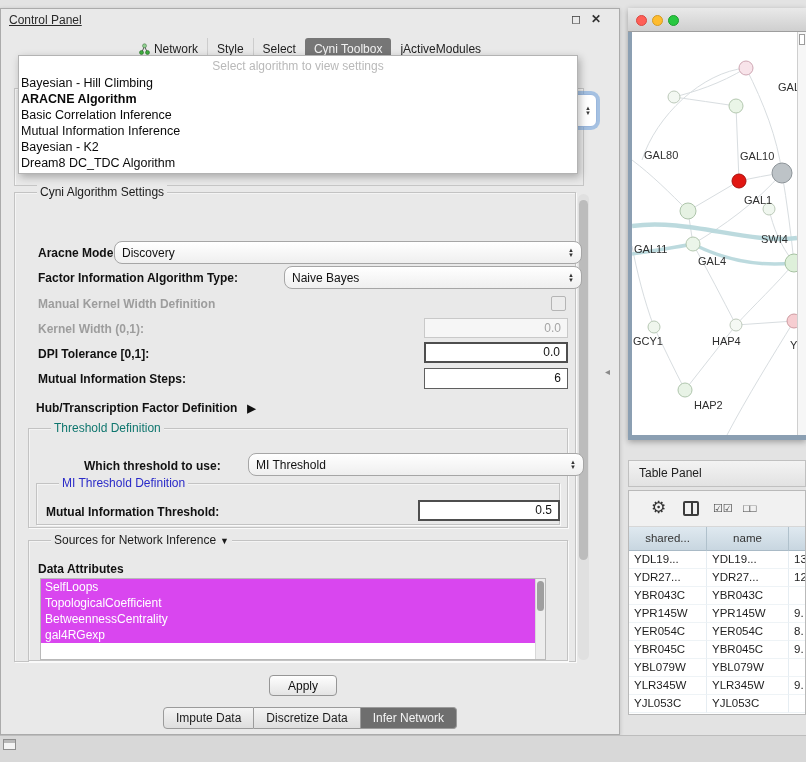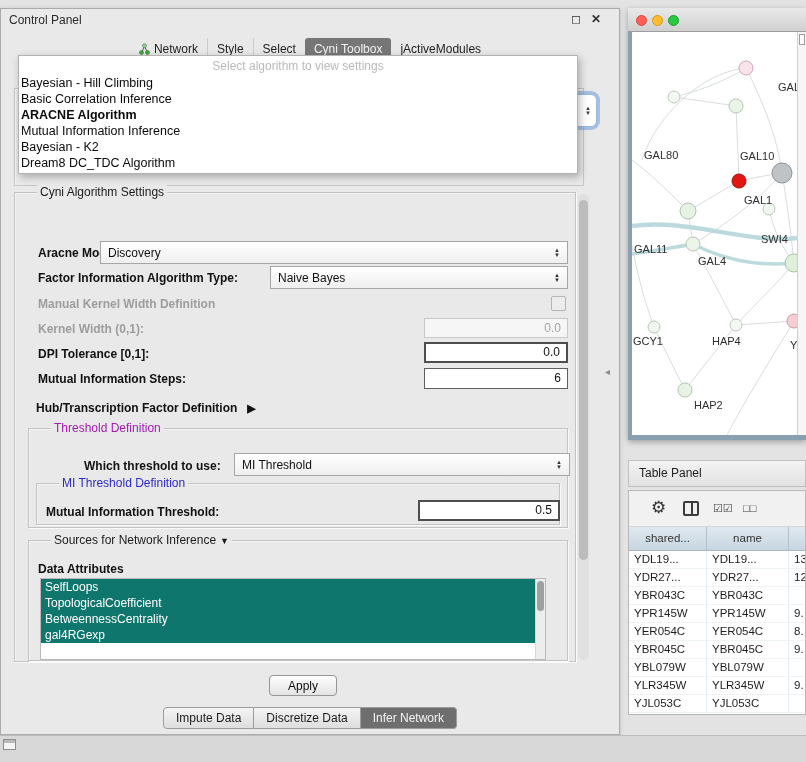--- a/index.html
+++ b/index.html
@@ -1,21 +1,21 @@
 <!DOCTYPE html>
 <html><head>
 <meta charset="utf-8">
 <style>
   *{margin:0;padding:0;box-sizing:border-box;}
   body{font-family:"Liberation Sans",sans-serif;background:#e3e3e3;}
   #screen{position:relative;width:806px;height:762px;background:#e3e3e3;overflow:hidden;font-size:12px;color:#1b1b1b;}
 
   
   .control-panel{position:absolute;left:0;top:8px;width:620px;height:727px;background:#e9e9e9;border:1px solid #ababab;box-shadow:0 1px 4px rgba(0,0,0,.18);}
-  .cp-title{position:absolute;left:8px;top:4px;font-size:12px;color:#2a2a2a;}
+  .cp-title{position:absolute;left:8px;top:4px;font-size:12px;color:#2a2a2a;text-decoration:underline;}
   .winbtn{position:absolute;top:3px;font-size:12px;color:#333;}
   .winbtn.restore{left:570px;}
   .winbtn.close{left:590px;font-weight:bold;}
   .tabstrip{position:absolute;left:0;top:29px;width:100%;display:flex;justify-content:center;align-items:center;}
   .tab{display:flex;align-items:center;gap:4px;padding:3px 9px;font-size:12px;color:#222;border-left:1px solid #cdcdcd;height:21px;}
   .tab:first-child{border-left:none;}
   .tab.sel{background:#767676;color:#f2f2f2;border-radius:3px;border-left:none;}
   .tab.sel + .tab{border-left:none;}
 
   .bg-fieldset{position:absolute;left:13px;top:79px;width:570px;height:98px;border:1px solid #c6c6c6;box-shadow:inset 1px 1px 0 #f6f6f6;}
@@ -23,41 +23,41 @@
   .updown{display:inline-flex;flex-direction:column;align-items:center;font-size:6px;line-height:5px;color:#3a3a3a;}
 
   .popup{position:absolute;left:17px;top:46px;width:560px;height:119px;background:#fff;border:1px solid #b3b3b3;box-shadow:2px 3px 8px rgba(0,0,0,.28);z-index:6;padding-top:2px;}
   .popup-placeholder{height:17px;line-height:16px;text-align:center;color:#b9b9b9;font-size:12px;}
   .popt{height:16px;line-height:16px;padding-left:2px;font-size:12.5px;color:#0a0a0a;white-space:nowrap;}
   .popt.selopt{font-weight:bold;}
 
   .groupbox{position:absolute;border:1px solid #c3c3c3;box-shadow:inset 1px 1px 0 #f4f4f4,1px 1px 0 #fafafa;}
   .legend{position:absolute;top:-8px;left:22px;background:#e9e9e9;padding:0 3px;font-size:12px;white-space:nowrap;color:#1b1b1b;}
   .legend.blue{color:#2a2ac8;}
-  .legend.green{color:#a21caf;}
+  .legend.green{color:#0f766e;}
   .gb-main{left:13px;top:183px;width:562px;height:470px;}
   .gb-algo{left:27px;top:209px;width:540px;height:176px;}
   .gb-threshold{left:27px;top:419px;width:540px;height:100px;}
   .gb-mithresh{left:35px;top:474px;width:524px;height:42px;}
   .gb-sources{left:27px;top:531px;width:540px;height:121px;}
   .src-arrow{font-size:9px;margin-left:4px;}
 
   .flabel{position:absolute;font-weight:bold;font-size:12px;color:#111;white-space:nowrap;}
   .flabel.dis{color:#9d9d9d;}
-  .combo{position:absolute;height:23px;background:linear-gradient(#ffffff,#efefef);border:1px solid #a6a6a6;border-radius:0;display:flex;align-items:center;padding:0 7px;font-size:12px;color:#111;}
+  .combo{position:absolute;height:23px;background:linear-gradient(#ffffff,#efefef);border:1px solid #a6a6a6;border-radius:8px;display:flex;align-items:center;padding:0 7px;font-size:12px;color:#111;margin-left:14px;}
   .combo .updown{margin-left:auto;color:#333;}
   .tfield{position:absolute;height:21px;background:#fff;border:2px solid #4e4e4e;font-size:12px;text-align:right;padding:0 6px;line-height:17px;color:#111;}
   .tfield.mid{border-width:1px;border-color:#5f5f5f;line-height:19px;}
   .tfield.light{border:1px solid #c9c9c9;background:#f6f6f6;color:#a5a5a5;line-height:19px;height:20px;}
   .checkbox{position:absolute;width:15px;height:15px;background:#ececec;border:1px solid #b5b5b5;border-radius:2px;}
   .hub-arrow{margin-left:10px;font-size:11px;color:#111;}
 
   .attr-list{position:absolute;left:39px;top:569px;width:506px;height:82px;background:#fff;border:1px solid #b9b9b9;overflow:hidden;}
   .attr{height:16px;line-height:16px;padding-left:4px;font-size:12px;color:#222;white-space:nowrap;}
-  .attr.asel{background:#0f766e;color:#fff;}
+  .attr.asel{background:#d946ef;color:#fff;}
   .attr-scroll{position:absolute;right:0;top:0;bottom:0;width:10px;background:#ededed;border-left:1px solid #d8d8d8;}
   .attr-scroll .thumb{position:absolute;left:1px;top:2px;width:7px;height:30px;background:#9f9f9f;border-radius:4px;}
 
   .settings-scroll{position:absolute;left:577px;top:185px;width:11px;height:466px;background:#e0e0e0;border-radius:6px;}
   .settings-scroll .thumb{position:absolute;left:1px;top:6px;width:9px;height:360px;background:#bcbcbc;border-radius:5px;}
 
   .apply{position:absolute;left:268px;top:666px;width:68px;height:21px;border:1px solid #969696;border-radius:4px;background:linear-gradient(#fefefe,#e4e4e4);font-size:12px;font-family:inherit;color:#111;}
   .bottom-tabstrip{position:absolute;left:0;top:698px;width:100%;display:flex;justify-content:center;}
   .btab{padding:3px 12px;font-size:12px;border:1px solid #9b9b9b;border-left:none;background:linear-gradient(#f4f4f4,#dedede);color:#1c1c1c;height:22px;}
   .btab:first-child{border-left:1px solid #9b9b9b;border-radius:4px 0 0 4px;}
@@ -138,22 +138,22 @@
       <span class="updown">
           <span>▲</span>
           <span>▼</span>
         </span>
     </div>
 
     <div class="popup">
       <div class="popup-placeholder">Select algorithm to view settings</div>
       <div>
           <div class="popt">Bayesian - Hill Climbing</div>
+          <div class="popt selopt">ARACNE Algorithm</div>
           <div class="popt">Basic Correlation Inference</div>
-          <div class="popt selopt">ARACNE Algorithm</div>
           <div class="popt">Mutual Information Inference</div>
           <div class="popt">Bayesian - K2</div>
           <div class="popt">Dream8 DC_TDC Algorithm</div>
         </div>
     </div>
 
     <div class="groupbox gb-main">
       <span class="legend">Cyni Algorithm Settings</span>
     </div>
     <div class="settings-scroll">

